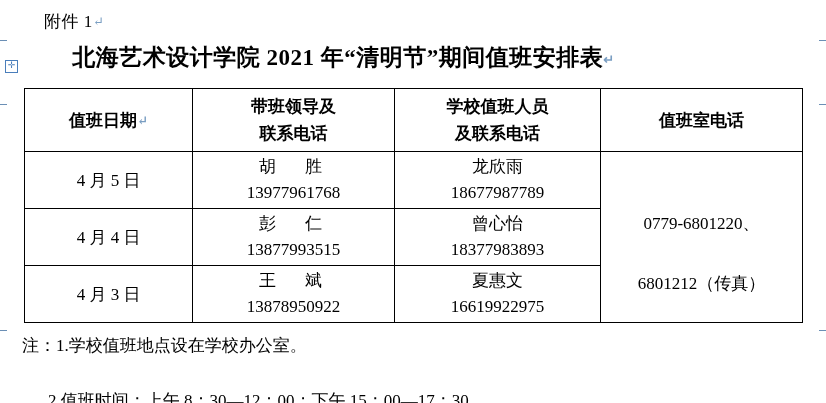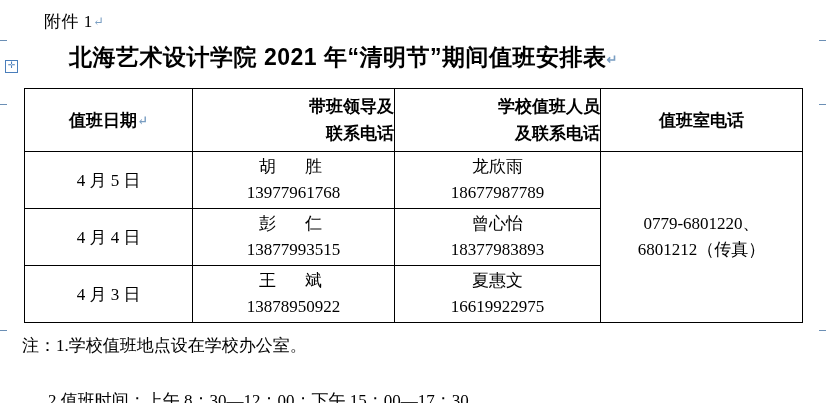--- a/index.html
+++ b/index.html
@@ -36,21 +36,21 @@
     vertical-align: 1px;
   }
   .doc-title {
     position: absolute;
     left: 0;
     top: 42px;
     width: 687px;
     text-align: center;
     font-size: 23px;
     font-weight: bold;
-    font-family: Liberation Sans, sans-serif;
+    font-family: Liberation Serif, serif;
     letter-spacing: 0.5px;
   }
   .mark-left {
     position: absolute;
     left: 5px;
     top: 60px;
     width: 11px;
     height: 11px;
     border: 1px solid #4a7ebb;
     color: #4a7ebb;
@@ -81,34 +81,34 @@
     font-family: "Liberation Serif", "DejaVu Serif", serif;
     padding: 0;
   }
   .hdr td {
     font-weight: bold;
     height: 62px;
     line-height: 27px;
   }
   .hdr .two-line span {
     display: block;
-    text-align: right;
   }
   .row td {
     height: 56px;
   }
   .cell-two span {
     display: block;
     line-height: 26px;
   }
   .name-line {
     letter-spacing: 6px;
   }
   .phone-tel {
     line-height: 26px;
+    margin-top: 34px;
   }
   .notes {
     position: absolute;
     left: 22px;
     top: 330px;
     width: 790px;
     font-size: 17px;
     font-family: "Liberation Serif", "DejaVu Serif", serif;
   }
   .notes .note-line {

